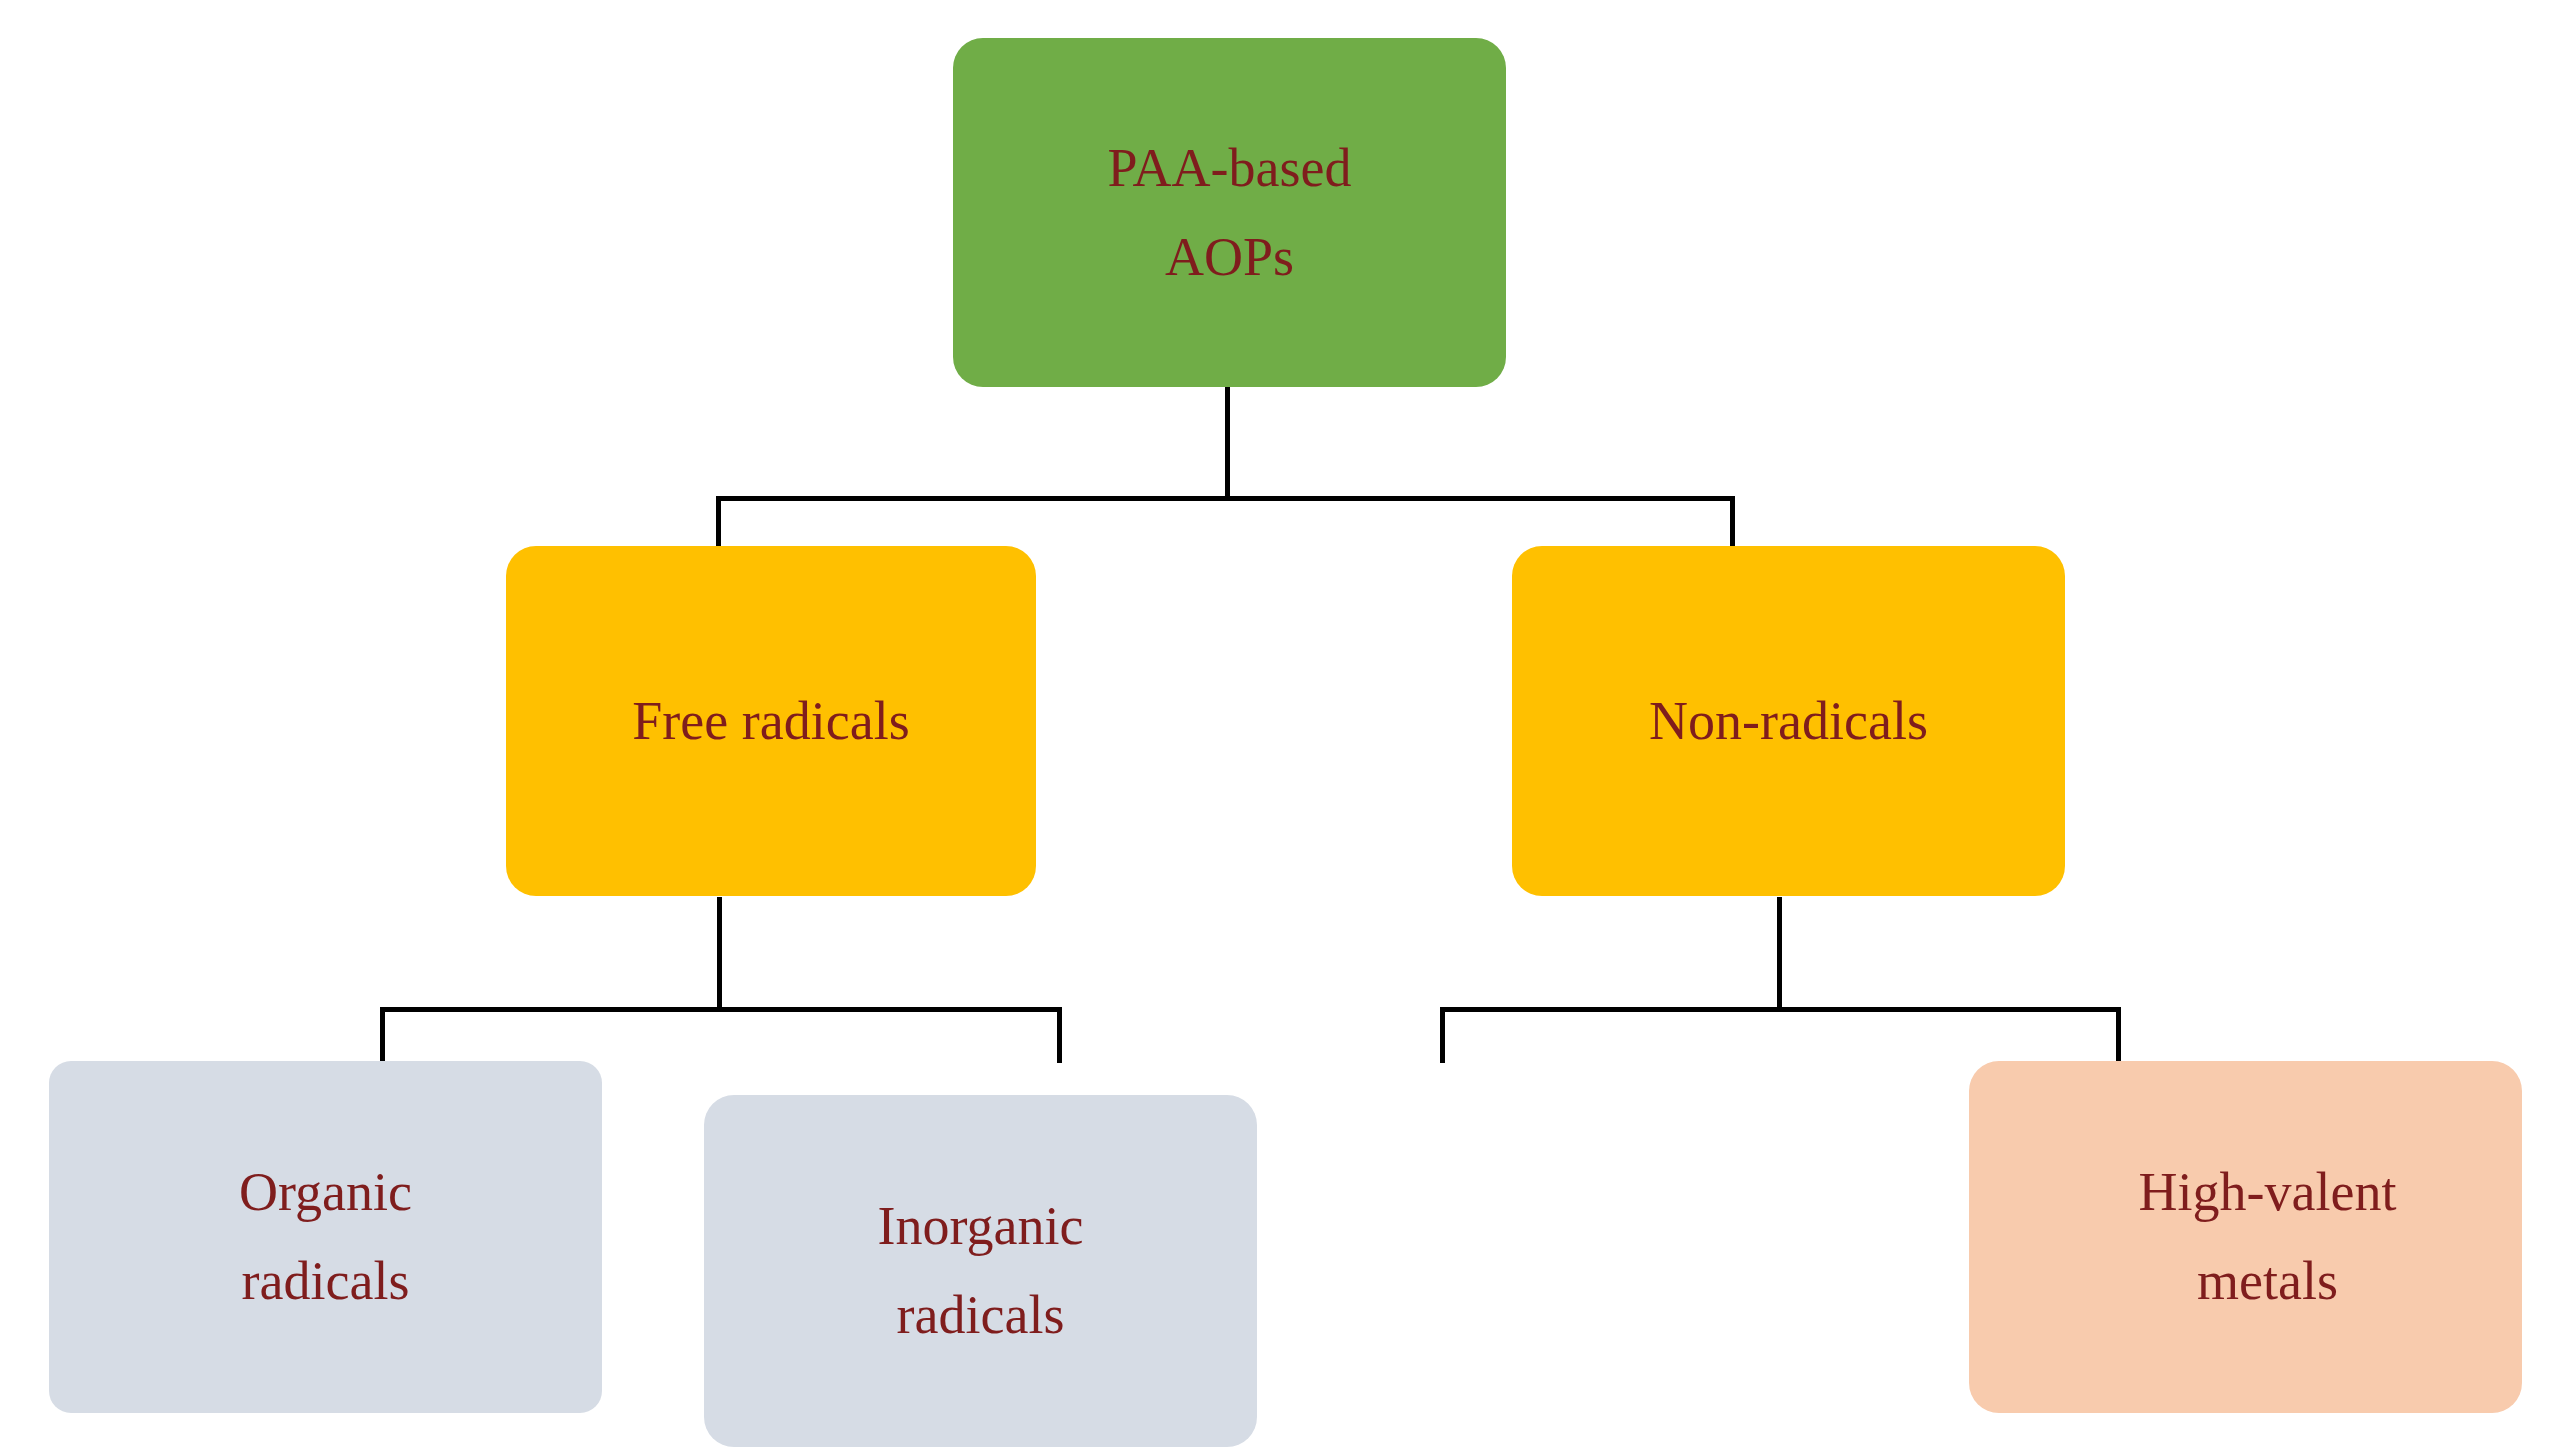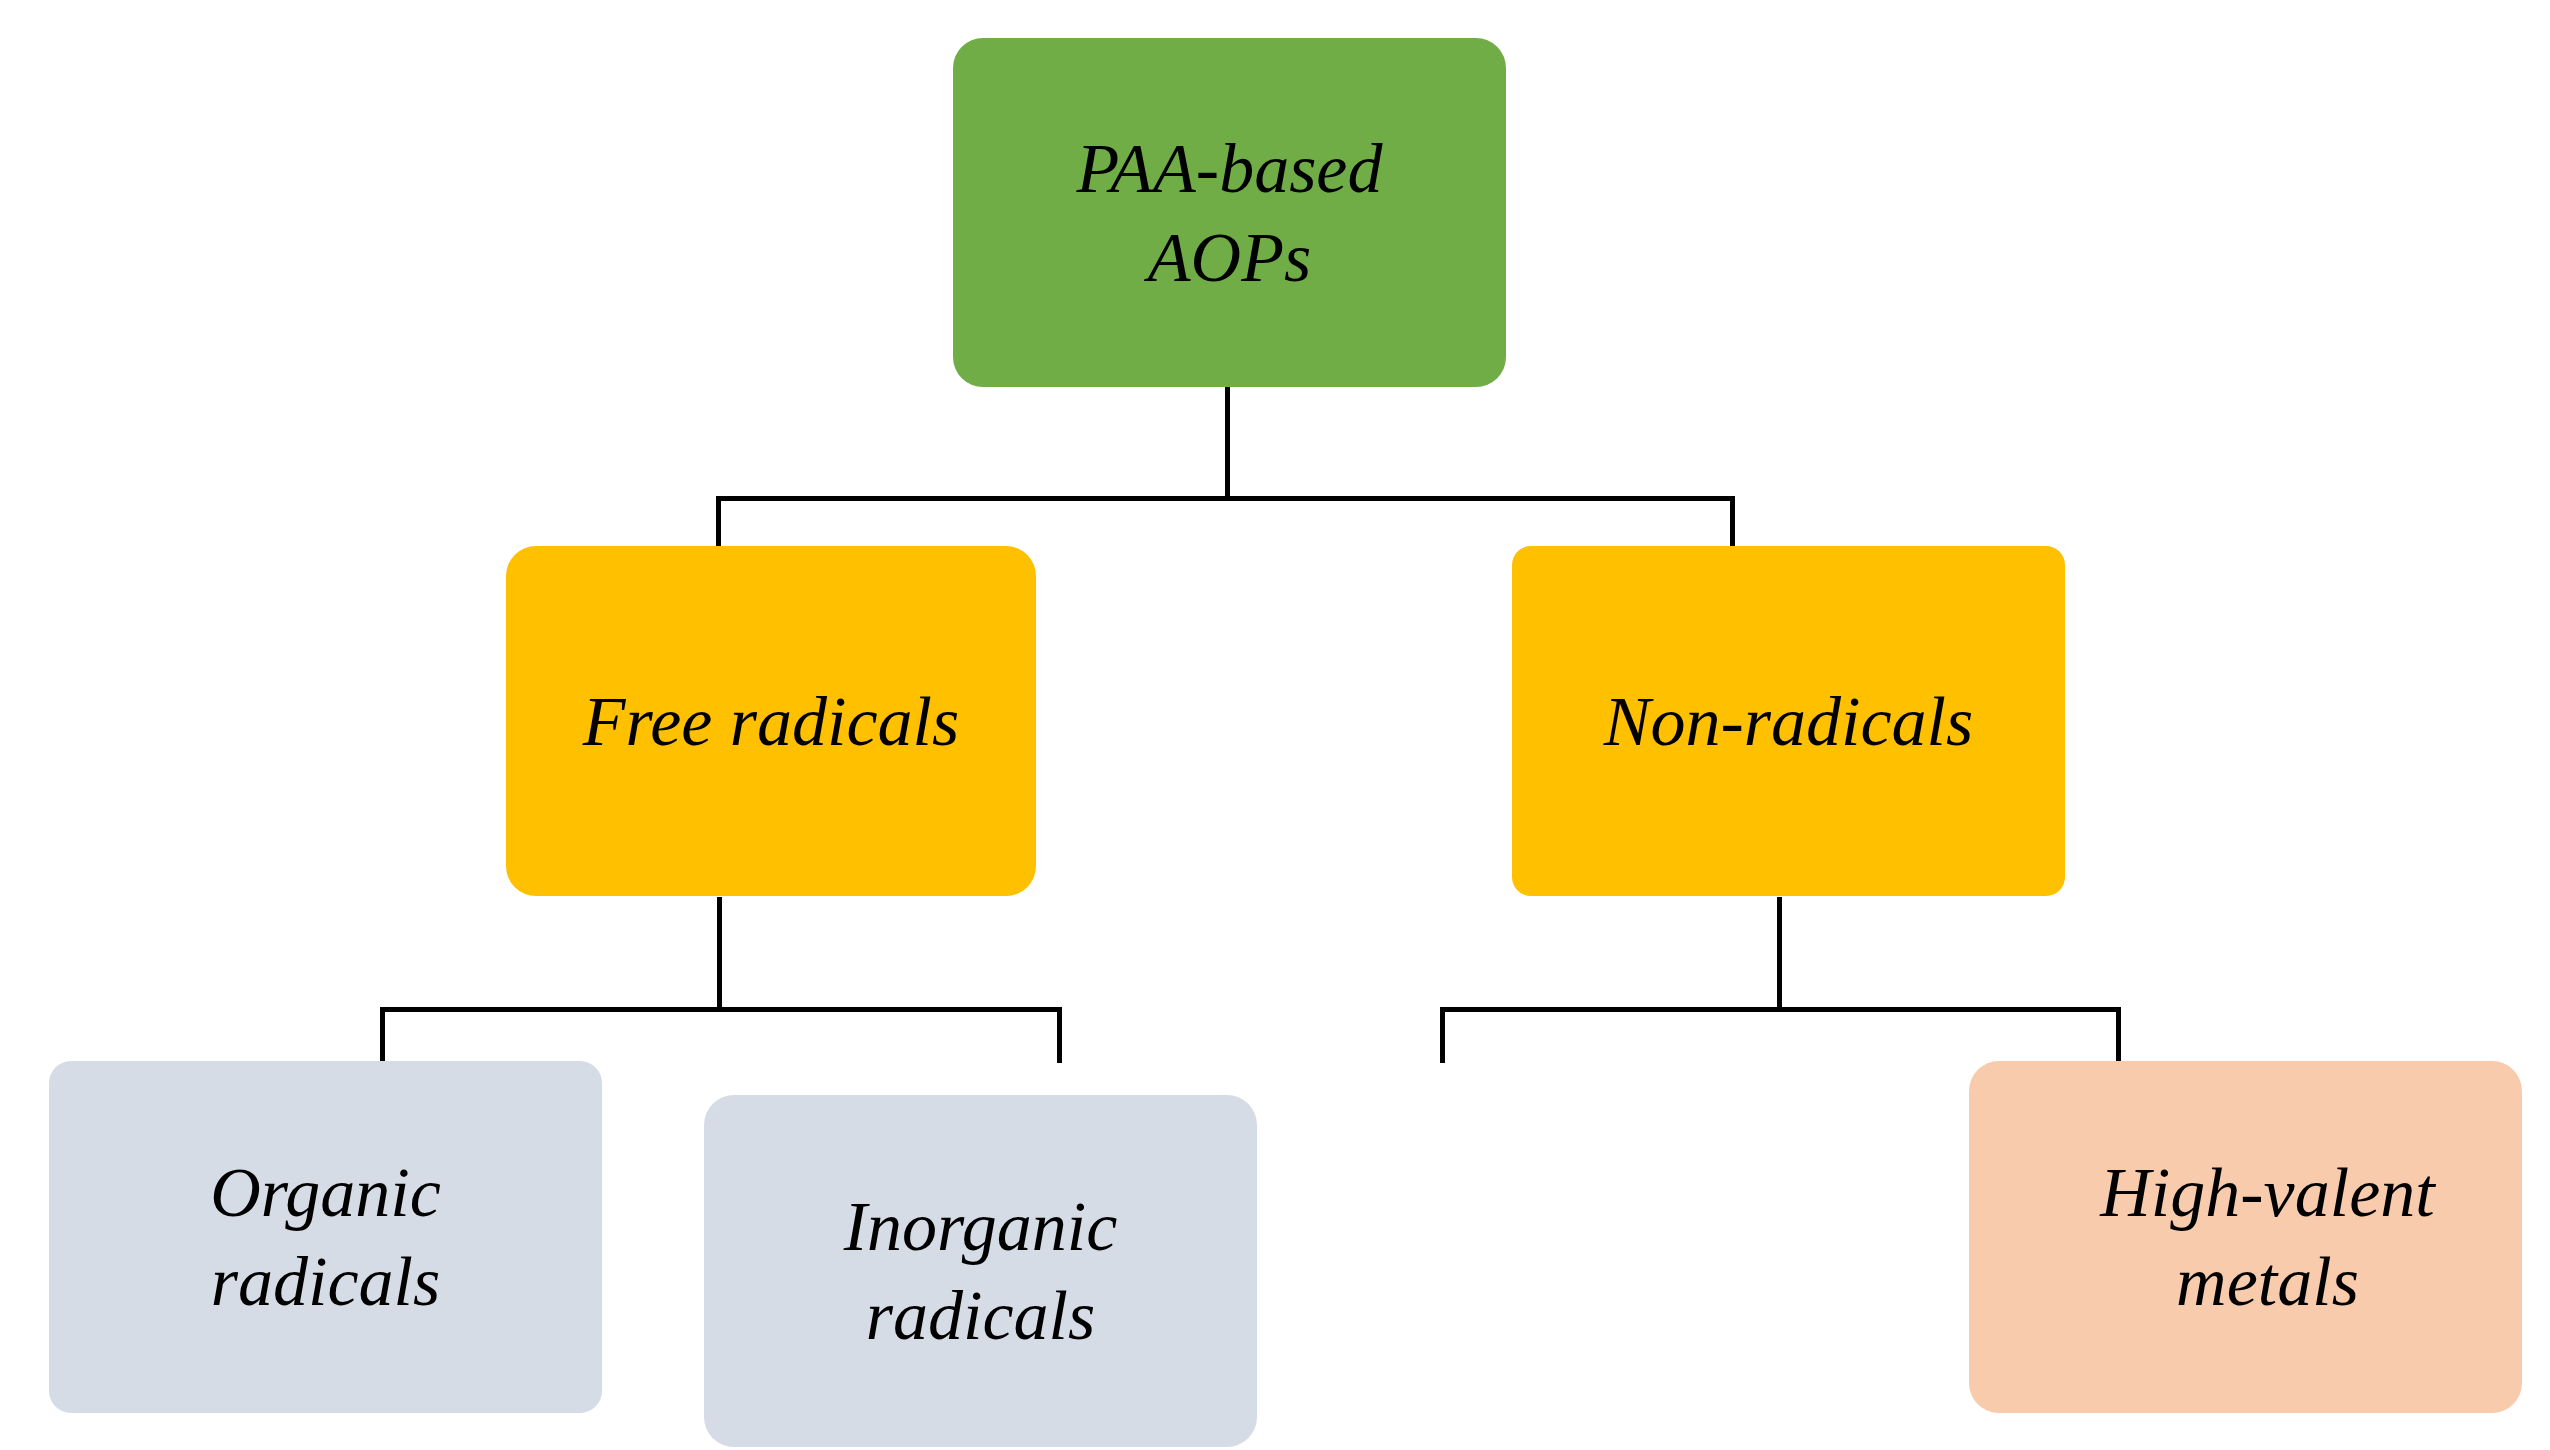--- a/index.html
+++ b/index.html
@@ -19,25 +19,24 @@
     position: absolute;
     border-radius: 30px;
     display: flex;
     align-items: center;
     justify-content: center;
     text-align: center;
     box-sizing: border-box;
   }
   .node .label {
     white-space: pre-line;
-    font-size: 70px;
+    font-size: 54px;
     line-height: 89px;
-    color: #000000;
+    color: #7f1d1d;
     letter-spacing: 0px;
-    font-style: italic;
   }
   .connector {
     position: absolute;
     background: #000000;
   }
   
   #node-root       { left: 953px; top: 38px;   width: 553px; height: 349px; }
   #node-free       { left: 506px;  top: 546px;  width: 530px; height: 350px; }
   #node-non        { left: 1512px; top: 546px;  width: 553px; height: 350px; }
   #node-organic    { left: 49px;   top: 1061px; width: 553px; height: 352px; }
@@ -78,21 +77,21 @@
 
   <div class="node" id="node-root" style="background-color: rgb(112, 173, 71);">
     <span class="label">PAA-based
 AOPs</span>
   </div>
 
   <div class="node" id="node-free" style="background-color: rgb(255, 192, 0);">
     <span class="label">Free radicals</span>
   </div>
 
-  <div class="node" id="node-non" style="background-color: rgb(255, 192, 0); border-radius: 19px;">
+  <div class="node" id="node-non" style="background-color: rgb(255, 192, 0);">
     <span class="label">Non-radicals</span>
   </div>
 
   <div class="node" id="node-organic" style="background-color: rgb(214, 220, 229); border-radius: 22px;">
     <span class="label">Organic
 radicals</span>
   </div>
 
   <div class="node" id="node-inorganic" style="background-color: rgb(214, 220, 229);">
     <span class="label">Inorganic

